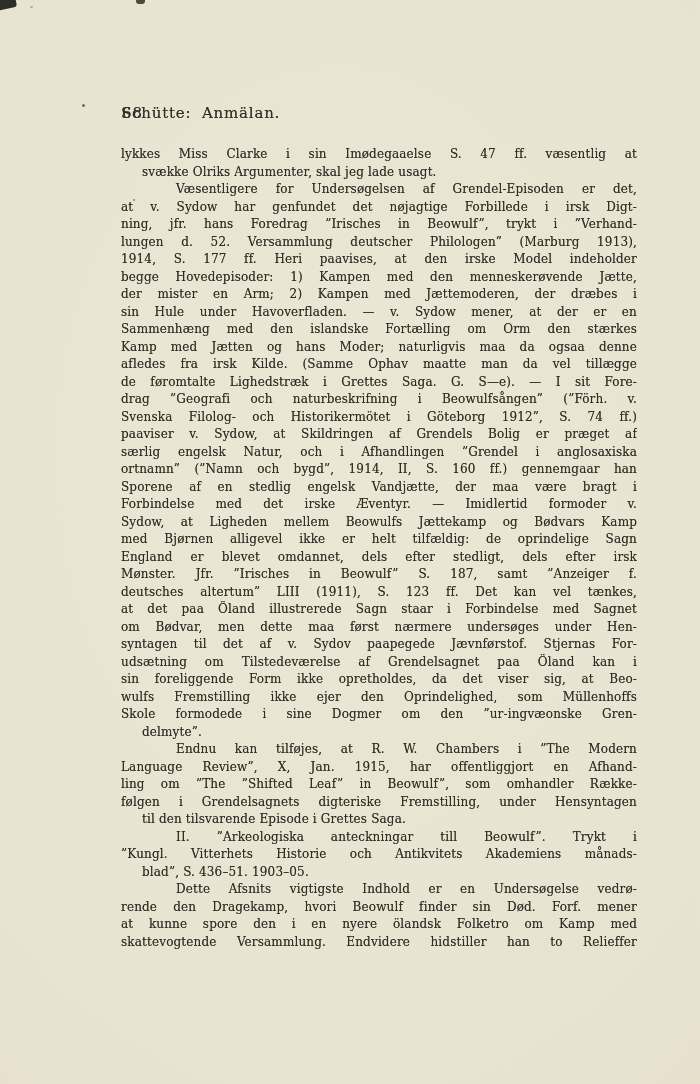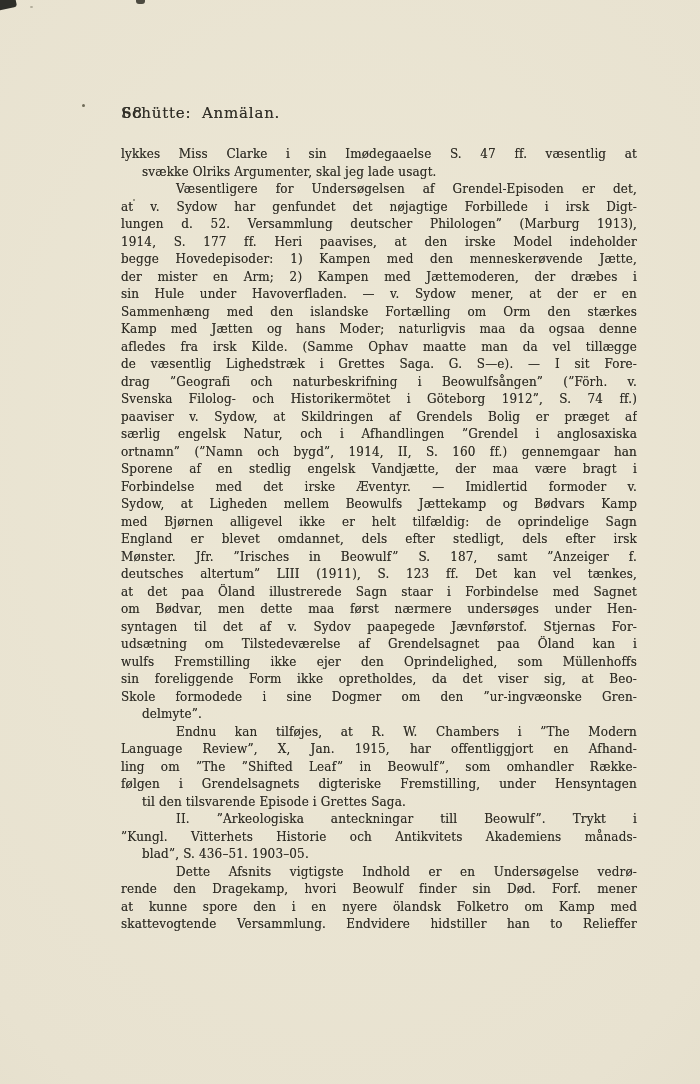--- a/index.html
+++ b/index.html
@@ -52,47 +52,48 @@
   <div class="text-col">
     <div class="page-head">
       <span class="page-num">68</span>
       <div class="run-title">Schütte: Anmälan.</div>
     </div>
     <div class="text-block">
         <div class="line">lykkes Miss Clarke i sin Imødegaaelse S. 47 ff. væsentlig at</div>
         <div class="line end">svække Olriks Argumenter, skal jeg lade usagt.</div>
         <div class="line ind">Væsentligere for Undersøgelsen af Grendel-Episoden er det,</div>
         <div class="line">at v. Sydow har genfundet det nøjagtige Forbillede i irsk Digt-</div>
+        <div class="line">ning, jfr. hans Foredrag ”Irisches in Beowulf”, trykt i ”Verhand-</div>
         <div class="line">lungen d. 52. Versammlung deutscher Philologen” (Marburg 1913),</div>
         <div class="line">1914, S. 177 ff. Heri paavises, at den irske Model indeholder</div>
         <div class="line">begge Hovedepisoder: 1) Kampen med den menneskerøvende Jætte,</div>
         <div class="line">der mister en Arm; 2) Kampen med Jættemoderen, der dræbes i</div>
         <div class="line">sin Hule under Havoverfladen. — v. Sydow mener, at der er en</div>
         <div class="line">Sammenhæng med den islandske Fortælling om Orm den stærkes</div>
         <div class="line">Kamp med Jætten og hans Moder; naturligvis maa da ogsaa denne</div>
         <div class="line">afledes fra irsk Kilde. (Samme Ophav maatte man da vel tillægge</div>
-        <div class="line">de væsentlig Lighedstræk i Grettes Saga. G. S—e). — I sit Fore-</div>
+        <div class="line">de føromtalte Lighedstræk i Grettes Saga. G. S—e). — I sit Fore-</div>
         <div class="line">drag ”Geografi och naturbeskrifning i Beowulfsången” (”Förh. v.</div>
         <div class="line">Svenska Filolog- och Historikermötet i Göteborg 1912”, S. 74 ff.)</div>
         <div class="line">paaviser v. Sydow, at Skildringen af Grendels Bolig er præget af</div>
         <div class="line">særlig engelsk Natur, och i Afhandlingen ”Grendel i anglosaxiska</div>
         <div class="line">ortnamn” (”Namn och bygd”, 1914, II, S. 160 ff.) gennemgaar han</div>
         <div class="line">Sporene af en stedlig engelsk Vandjætte, der maa være bragt i</div>
         <div class="line">Forbindelse med det irske Æventyr. — Imidlertid formoder v.</div>
         <div class="line">Sydow, at Ligheden mellem Beowulfs Jættekamp og Bødvars Kamp</div>
         <div class="line">med Bjørnen alligevel ikke er helt tilfældig: de oprindelige Sagn</div>
         <div class="line">England er blevet omdannet, dels efter stedligt, dels efter irsk</div>
         <div class="line">Mønster. Jfr. ”Irisches in Beowulf” S. 187, samt ”Anzeiger f.</div>
         <div class="line">deutsches altertum” LIII (1911), S. 123 ff. Det kan vel tænkes,</div>
         <div class="line">at det paa Öland illustrerede Sagn staar i Forbindelse med Sagnet</div>
         <div class="line">om Bødvar, men dette maa først nærmere undersøges under Hen-</div>
         <div class="line">syntagen til det af v. Sydov paapegede Jævnførstof. Stjernas For-</div>
         <div class="line">udsætning om Tilstedeværelse af Grendelsagnet paa Öland kan i</div>
+        <div class="line">sin foreliggende Form ikke opretholdes, da det viser sig, at Beo-</div>
         <div class="line">wulfs Fremstilling ikke ejer den Oprindelighed, som Müllenhoffs</div>
-        <div class="line">sin foreliggende Form ikke opretholdes, da det viser sig, at Beo-</div>
         <div class="line">Skole formodede i sine Dogmer om den ”ur-ingvæonske Gren-</div>
         <div class="line end">delmyte”.</div>
         <div class="line ind">Endnu kan tilføjes, at R. W. Chambers i ”The Modern</div>
         <div class="line">Language Review”, X, Jan. 1915, har offentliggjort en Afhand-</div>
         <div class="line">ling om ”The ”Shifted Leaf” in Beowulf”, som omhandler Række-</div>
         <div class="line">følgen i Grendelsagnets digteriske Fremstilling, under Hensyntagen</div>
         <div class="line end">til den tilsvarende Episode i Grettes Saga.</div>
         <div class="line ind">II. ”Arkeologiska anteckningar till Beowulf”. Trykt i</div>
         <div class="line">”Kungl. Vitterhets Historie och Antikvitets Akademiens månads-</div>
         <div class="line end">blad”, S. 436–51. 1903–05.</div>

